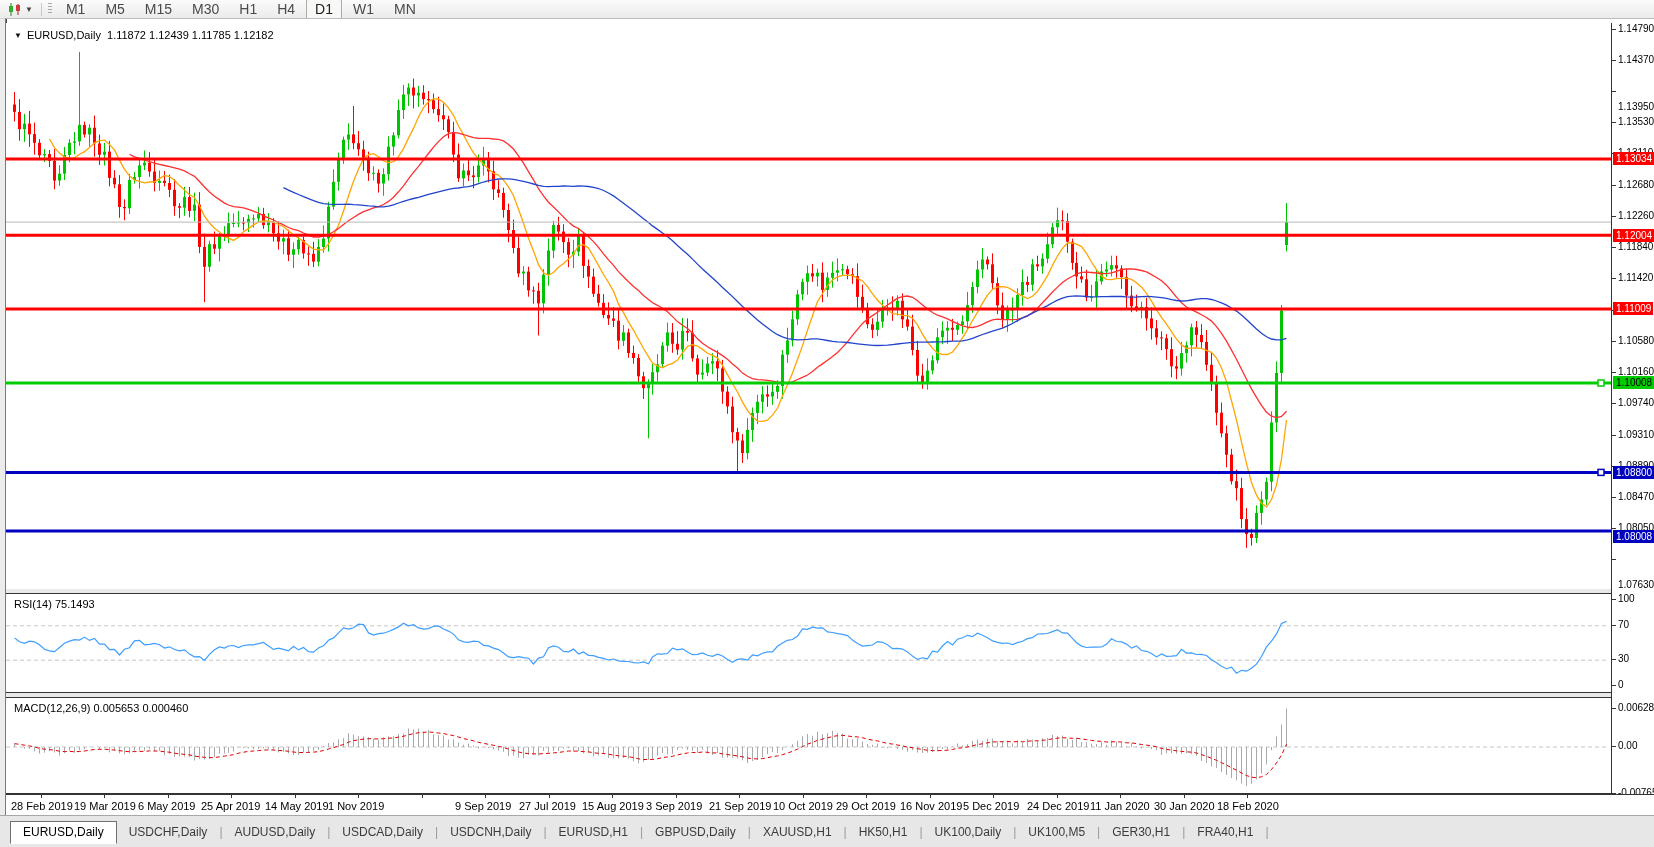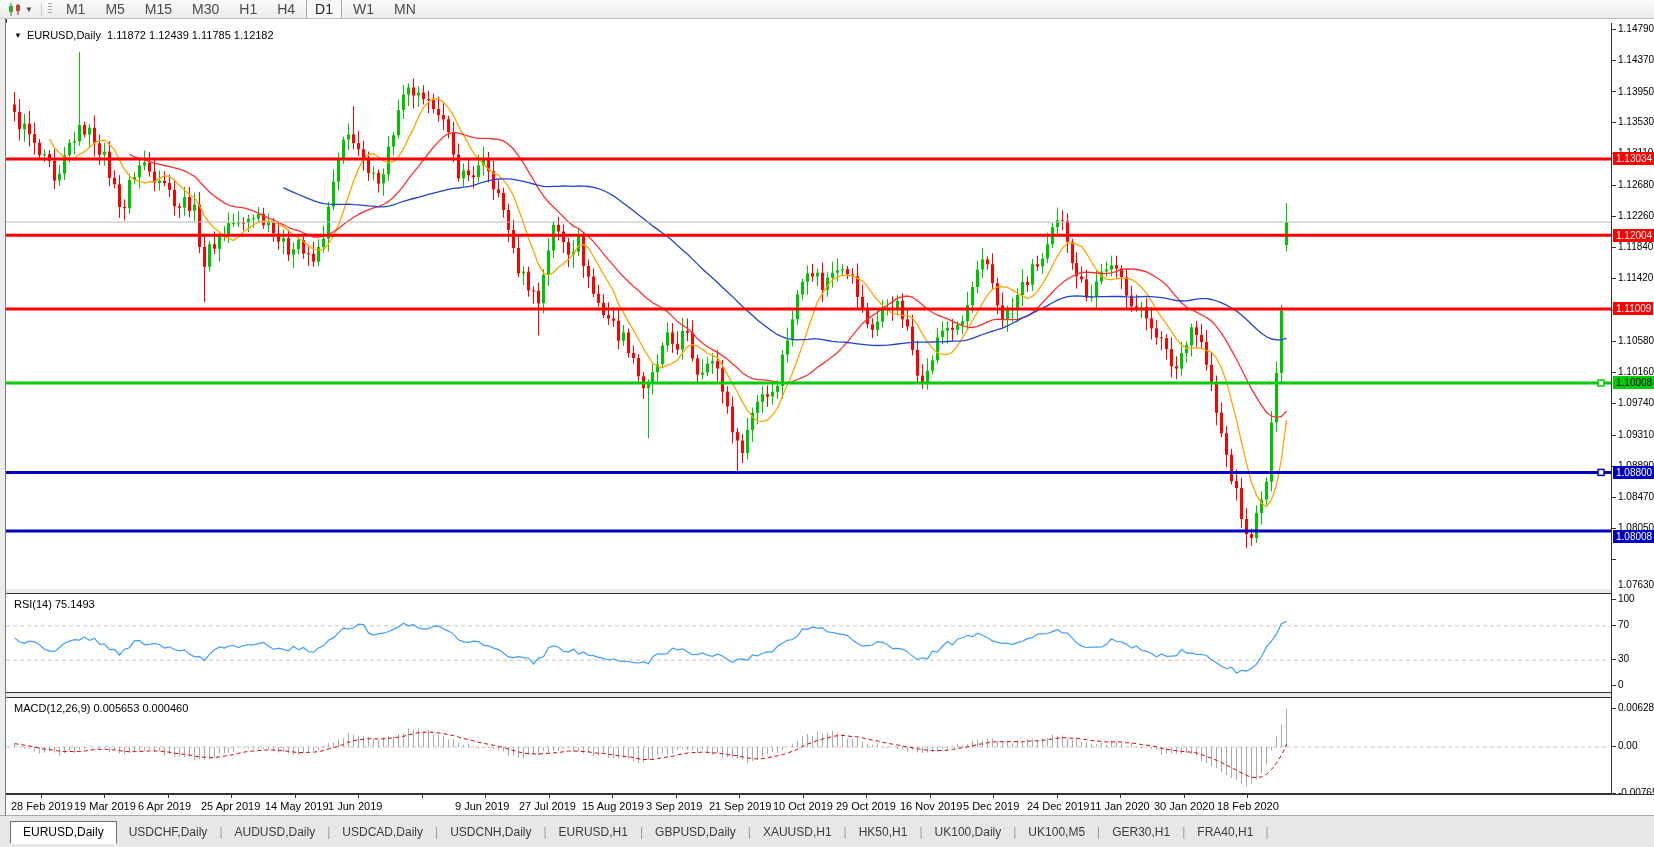--- a/index.html
+++ b/index.html
@@ -875,21 +875,21 @@
       </svg>
     <div class="pane-title" style="top:4px;">MACD(12,26,9) 0.005653 0.000460</div>
   </div>
 
   <div id="axis-col">
       <div class="ax-tick" style="top: 6px;"></div>
       <div class="ax-label" style="top: 0px;">1.14790</div>
       <div class="ax-tick" style="top: 37.0894px;"></div>
       <div class="ax-label" style="top: 31.0894px;">1.14370</div>
       <div class="ax-tick" style="top: 68.1788px;"></div>
-      <div class="ax-label" style="top: 63px;">1.13950</div>
+      <div class="ax-label" style="top: 78px;">1.13950</div>
       <div class="ax-tick" style="top: 99.2682px;"></div>
       <div class="ax-label" style="top: 93.2682px;">1.13530</div>
       <div class="ax-tick" style="top: 130.358px;"></div>
       <div class="ax-label" style="top: 124.358px;">1.13110</div>
       <div class="ax-tick" style="top: 162.187px;"></div>
       <div class="ax-label" style="top: 156.187px;">1.12680</div>
       <div class="ax-tick" style="top: 193.277px;"></div>
       <div class="ax-label" style="top: 187.277px;">1.12260</div>
       <div class="ax-tick" style="top: 224.366px;"></div>
       <div class="ax-label" style="top: 218.366px;">1.11840</div>
@@ -934,31 +934,31 @@
       <div class="line-label" style="top: 353.475px; background: rgb(0, 204, 0); color: rgb(0, 0, 0);">1.10008</div>
       <div class="line-label" style="top: 442.894px; background: rgb(0, 0, 192); color: rgb(255, 255, 255);">1.08800</div>
       <div class="line-label" style="top: 507px; background: rgb(0, 0, 192); color: rgb(255, 255, 255);">1.08008</div>
     </div>
   <div id="date-axis">
       <div class="date-tick" style="left: 35px;"></div>
       <div class="date-label" style="left: 5px;">28 Feb 2019</div>
       <div class="date-tick" style="left: 98px;"></div>
       <div class="date-label" style="left: 68px;">19 Mar 2019</div>
       <div class="date-tick" style="left: 162px;"></div>
-      <div class="date-label" style="left: 132px;">6 Apr 2019</div>
+      <div class="date-label" style="left: 132px;">6 May 2019</div>
       <div class="date-tick" style="left: 225px;"></div>
       <div class="date-label" style="left: 195px;">25 Apr 2019</div>
       <div class="date-tick" style="left: 289px;"></div>
       <div class="date-label" style="left: 259px;">14 May 2019</div>
       <div class="date-tick" style="left: 352px;"></div>
-      <div class="date-label" style="left: 322px;">1 Jun 2019</div>
+      <div class="date-label" style="left: 322px;">1 Nov 2019</div>
       <div class="date-tick" style="left: 416px;"></div>
       <div class="date-label" style="left: 386px; margin-top: 44px;">20 Jun 2019</div>
       <div class="date-tick" style="left: 479px;"></div>
-      <div class="date-label" style="left: 449px;">9 Jun 2019</div>
+      <div class="date-label" style="left: 449px;">9 Sep 2019</div>
       <div class="date-tick" style="left: 543px;"></div>
       <div class="date-label" style="left: 513px;">27 Jul 2019</div>
       <div class="date-tick" style="left: 606px;"></div>
       <div class="date-label" style="left: 576px;">15 Aug 2019</div>
       <div class="date-tick" style="left: 670px;"></div>
       <div class="date-label" style="left: 640px;">3 Sep 2019</div>
       <div class="date-tick" style="left: 733px;"></div>
       <div class="date-label" style="left: 703px;">21 Sep 2019</div>
       <div class="date-tick" style="left: 797px;"></div>
       <div class="date-label" style="left: 767px;">10 Oct 2019</div>

